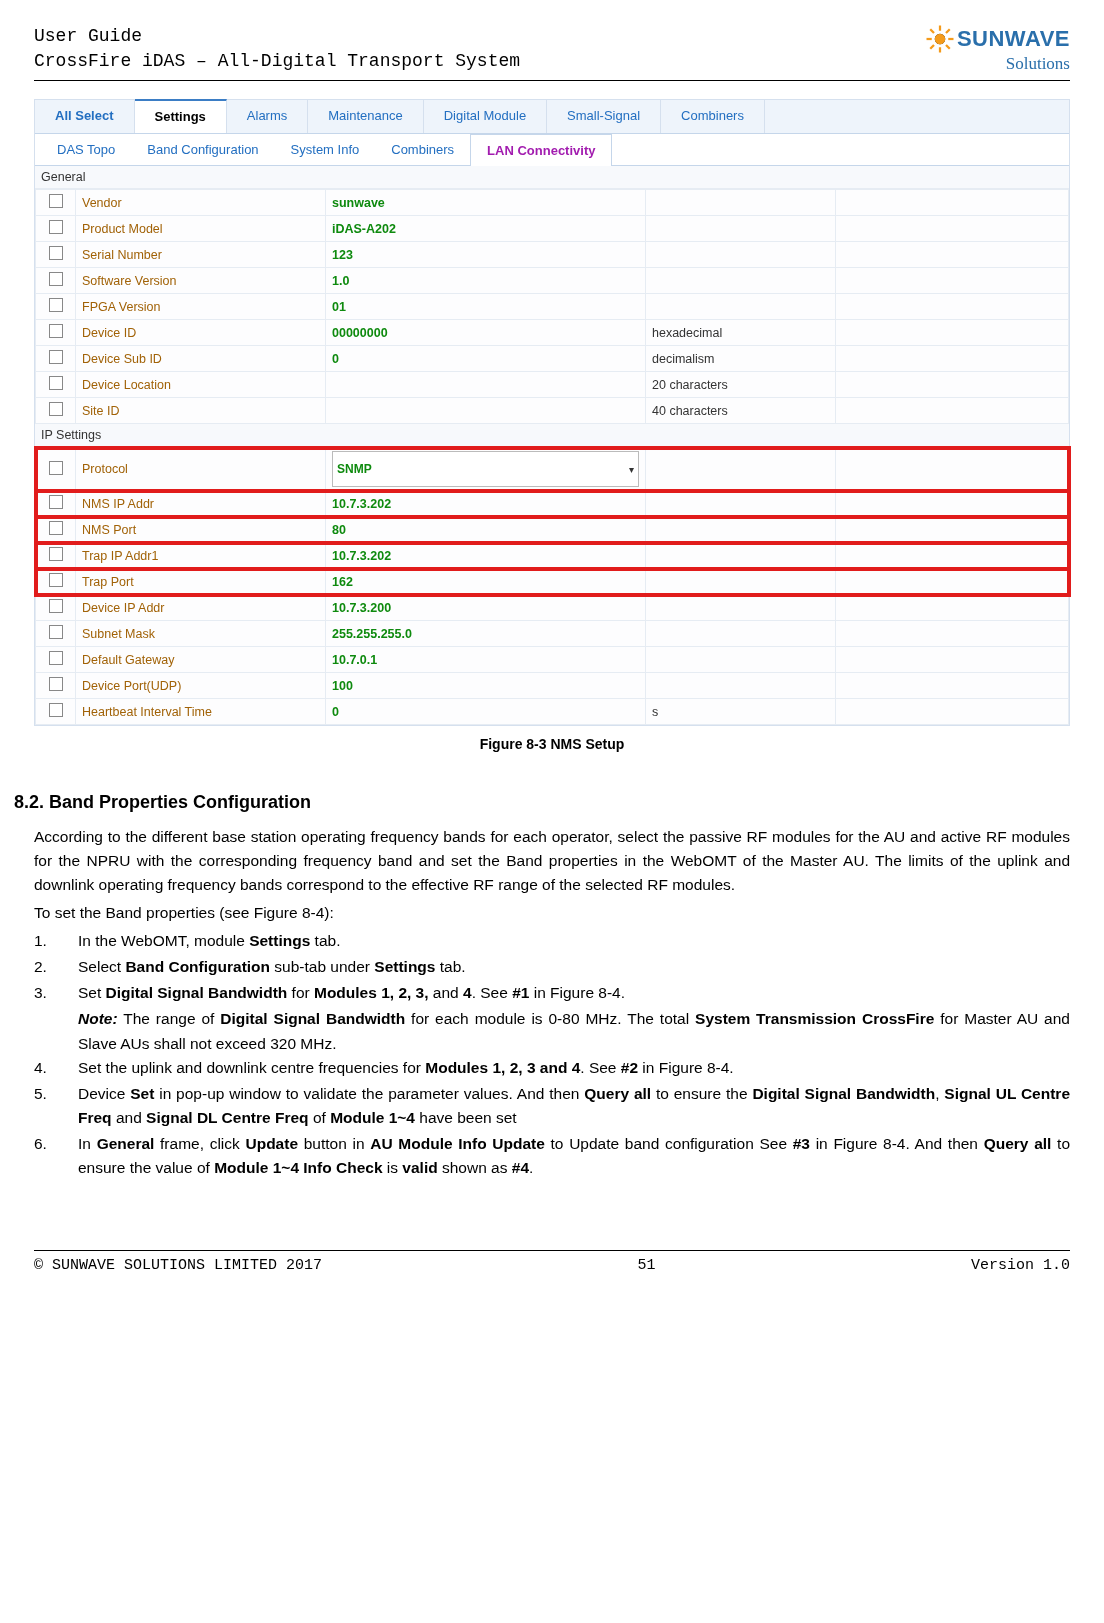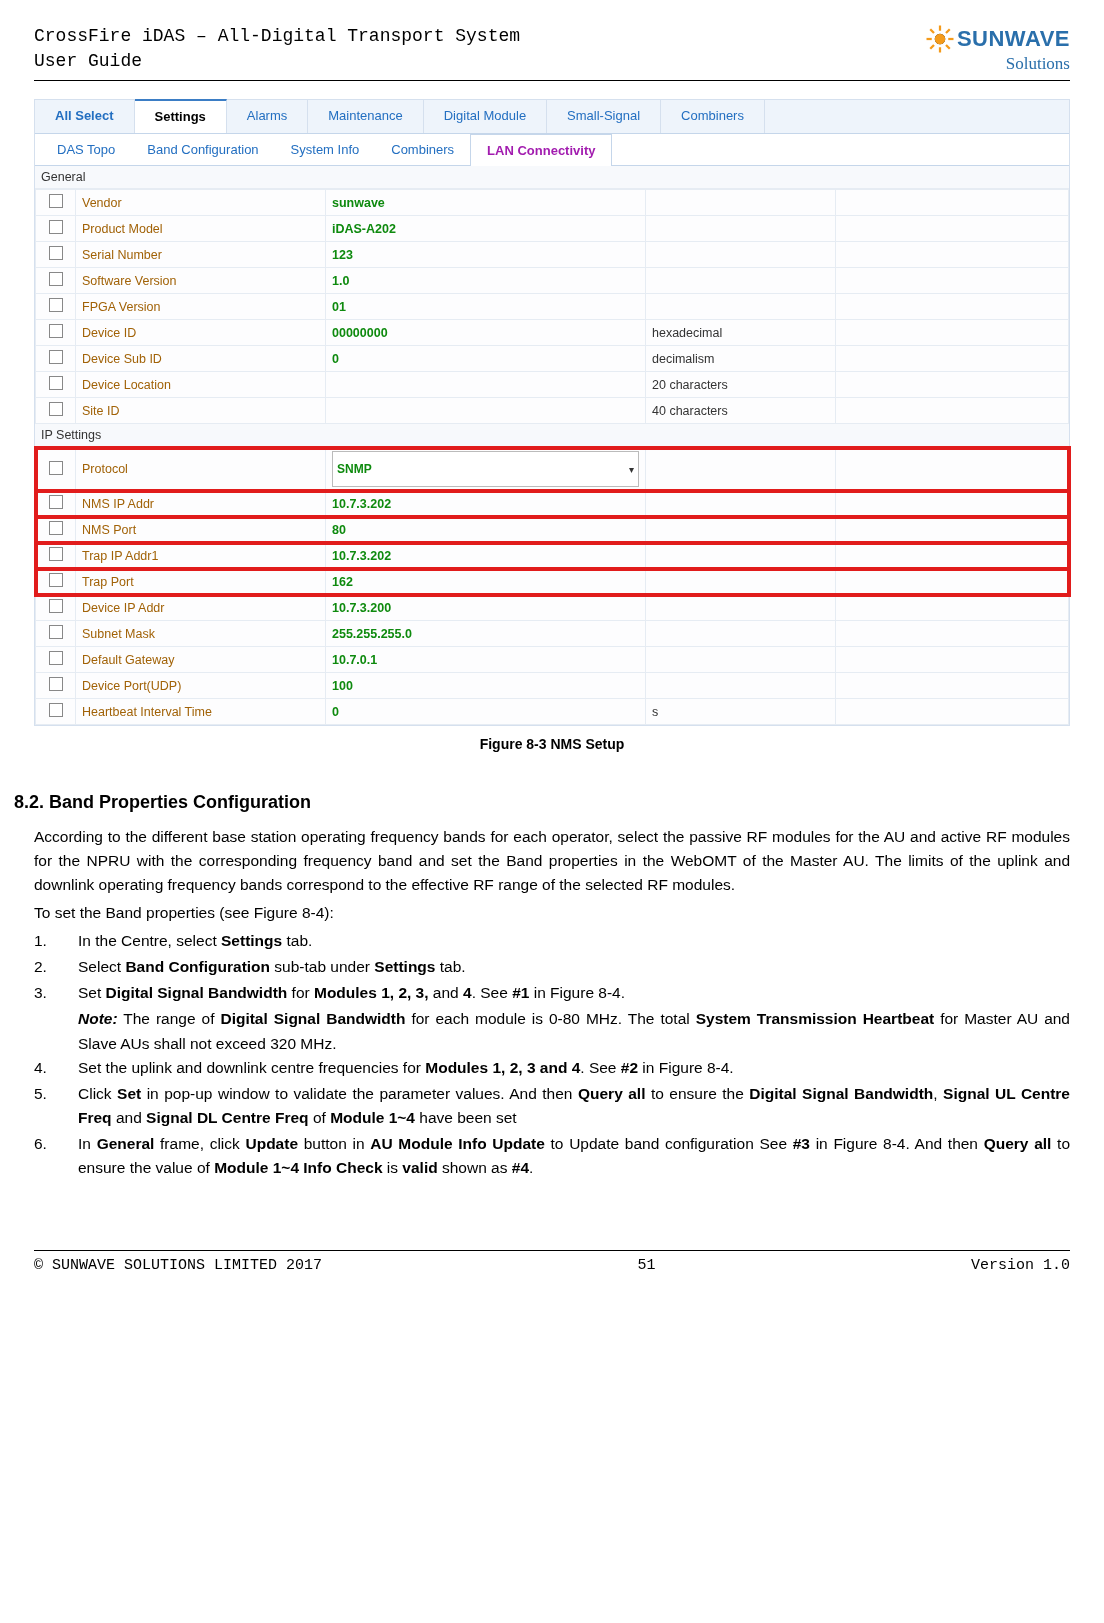--- a/index.html
+++ b/index.html
@@ -54,22 +54,22 @@
   i { font-style: italic; }
   .doc-footer { display: flex; justify-content: space-between; font-family: "Courier New", monospace; font-size: 15px; border-top: 1px solid #000; padding-top: 6px; margin-top: 70px; gap: 32px; }
 </style>
 </head>
 <body>
 
 <div class="page">
 
   <div class="doc-header">
     <div class="doc-header-left">
+      <div>User Guide</div>
       <div>CrossFire iDAS – All-Digital Transport System</div>
-      <div>User Guide</div>
     </div>
     <div class="logo">
       <div class="logo-main">
         <svg class="logo-sun" viewBox="0 0 40 40">
             <circle cx="20" cy="20" r="7" fill="#f4a�"></circle>
             <circle cx="20" cy="20" r="7" fill="#f49b1c"></circle>
             <g stroke="#f49b1c" stroke-width="3">
               <line x1="20" y1="2" x2="20" y2="9"></line>
               <line x1="20" y1="31" x2="20" y2="38"></line>
               <line x1="2" y1="20" x2="9" y2="20"></line>
@@ -257,38 +257,38 @@
 
   <div class="figure-caption">Figure 8-3 NMS Setup</div>
 
   <div class="heading">8.2. Band Properties Configuration</div>
   <div class="body-text">According to the different base station operating frequency bands for each operator, select the passive RF modules for the AU and active RF modules for the NPRU with the corresponding frequency band and set the Band properties in the WebOMT of the Master AU. The limits of the uplink and downlink operating frequency bands correspond to the effective RF range of the selected RF modules.</div>
   <div class="body-text">To set the Band properties (see Figure 8-4):</div>
 
   <div class="list">
     <div class="list-item">
       <div class="list-num">1.</div>
-      <div class="list-content"><span>In the Centre, select </span><b>Settings</b><span> tab.</span></div>
+      <div class="list-content"><span>In the WebOMT, module </span><b>Settings</b><span> tab.</span></div>
     </div>
     <div class="list-item">
       <div class="list-num">2.</div>
       <div class="list-content"><span>Select </span><b>Band Configuration</b><span> sub-tab under </span><b>Settings</b><span> tab.</span></div>
     </div>
     <div class="list-item">
       <div class="list-num">3.</div>
       <div class="list-content"><span>Set </span><b>Digital Signal Bandwidth</b><span> for </span><b>Modules 1, 2, 3,</b><span> and </span><b>4</b><span>. See </span><b>#1</b><span> in Figure 8-4.</span></div>
     </div>
-    <div class="note-indent"><b><i>Note:</i></b><span> The range of </span><b>Digital Signal Bandwidth</b><span> for each module is 0-80 MHz. The total </span><b>System Transmission Heartbeat</b><span> for Master AU and Slave AUs shall not exceed 320 MHz.</span></div>
+    <div class="note-indent"><b><i>Note:</i></b><span> The range of </span><b>Digital Signal Bandwidth</b><span> for each module is 0-80 MHz. The total </span><b>System Transmission CrossFire</b><span> for Master AU and Slave AUs shall not exceed 320 MHz.</span></div>
     <div class="list-item">
       <div class="list-num">4.</div>
       <div class="list-content"><span>Set the uplink and downlink centre frequencies for </span><b>Modules 1, 2, 3 and 4</b><span>. See </span><b>#2</b><span> in Figure 8-4.</span></div>
     </div>
     <div class="list-item">
       <div class="list-num">5.</div>
-      <div class="list-content"><span>Click </span><b>Set</b><span> in pop-up window to validate the parameter values. And then </span><b>Query all</b><span> to ensure the </span><b>Digital Signal Bandwidth</b><span>, </span><b>Signal UL Centre Freq</b><span> and </span><b>Signal DL Centre Freq</b><span> of </span><b>Module 1~4</b><span> have been set</span></div>
+      <div class="list-content"><span>Device </span><b>Set</b><span> in pop-up window to validate the parameter values. And then </span><b>Query all</b><span> to ensure the </span><b>Digital Signal Bandwidth</b><span>, </span><b>Signal UL Centre Freq</b><span> and </span><b>Signal DL Centre Freq</b><span> of </span><b>Module 1~4</b><span> have been set</span></div>
     </div>
     <div class="list-item">
       <div class="list-num">6.</div>
       <div class="list-content"><span>In </span><b>General</b><span> frame, click </span><b>Update</b><span> button in </span><b>AU Module Info Update</b><span> to Update band configuration See </span><b>#3</b><span> in Figure 8-4. And then </span><b>Query all</b><span> to ensure the value of </span><b>Module 1~4 Info Check</b><span> is </span><b>valid</b><span> shown as </span><b>#4</b><span>.</span></div>
     </div>
   </div>
 
   <div class="doc-footer">
     <span>© SUNWAVE SOLUTIONS LIMITED 2017</span>
     <span>51</span>

